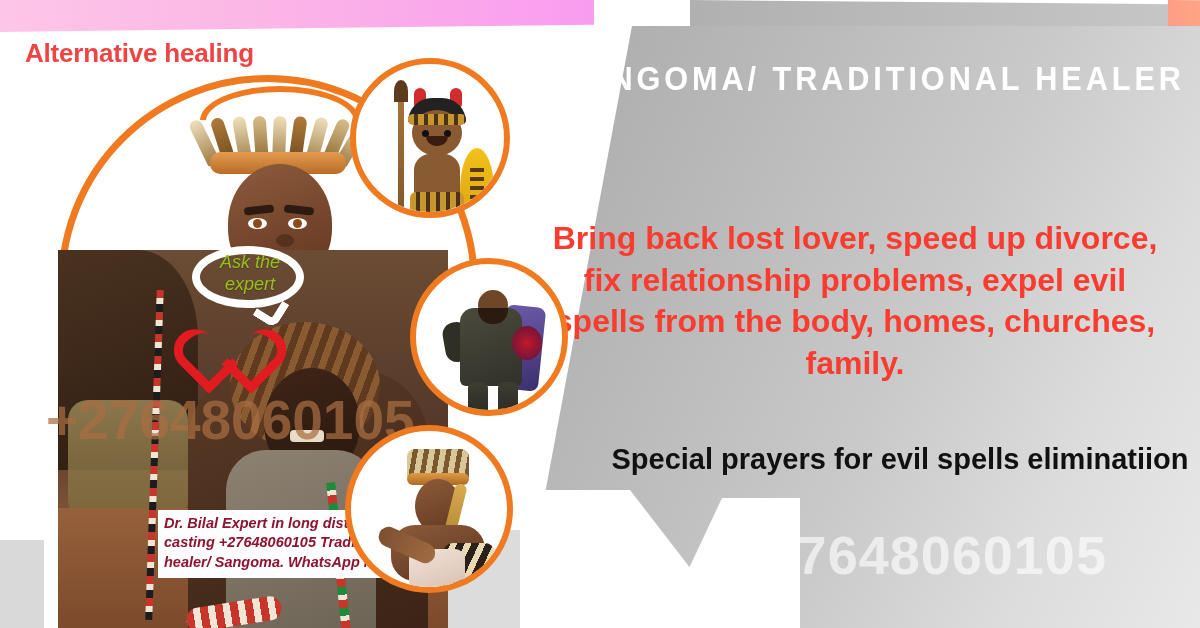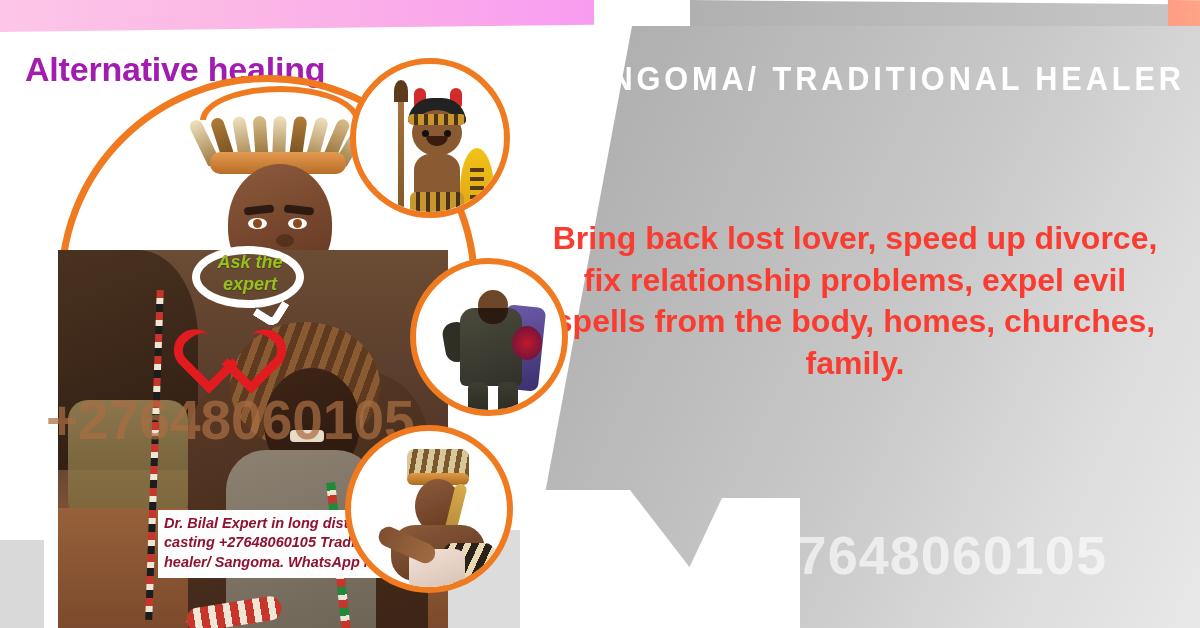--- a/index.html
+++ b/index.html
@@ -80,22 +80,22 @@
     text-align:center;
   }
   .wm-right{
     position:absolute;left:640px;top:524px;width:560px;
     color:rgba(255,255,255,0.62);font-size:54px;font-weight:700;
     letter-spacing:1px;text-align:center;
   }
 
   
   .alt-heading{
-    position:absolute;left:25px;top:50px;
-    font-size:34px;font-weight:700;color:#a21caf;letter-spacing:-0.2px;
+    position:absolute;left:25px;top:38px;
+    font-size:26px;font-weight:700;color:#ef4444;letter-spacing:-0.2px;
   }
   .orange-ring{
     position:absolute;left:58px;top:75px;width:420px;height:420px;
     border:7px solid #ef7a20;border-radius:50%;
     box-sizing:border-box;background:transparent;
   }
   .orange-swoosh{
     position:absolute;left:200px;top:86px;width:160px;height:34px;
     overflow:hidden;
   }
@@ -188,21 +188,21 @@
     background:transparent;border:8px solid #ffffff;border-radius:50%;
     box-sizing:border-box;
   }
   .bubble-tail{
     position:absolute;left:258px;top:296px;width:26px;height:28px;
     border-right:8px solid #ffffff;border-bottom:8px solid #fff;
     transform:rotate(32deg);box-sizing:border-box;border-radius:0 0 10px 0;
   }
   .bubble-text{
     position:absolute;left:200px;top:252px;width:100px;
-    color:#95c11f;font-size:18px;font-style:italic;font-weight:700;
+    color:#95c11f;font-size:18px;font-style:italic;font-weight:400;
     text-align:center;line-height:1.2;text-shadow:0 1px 1px rgba(0,0,0,.25);
   }
 
   .wm-photo{
     position:absolute;left:46px;top:388px;width:420px;
     color:rgba(169,110,66,0.72);font-size:55px;font-weight:700;letter-spacing:0px;
     white-space:nowrap;
   }
 
   .caption-box{
@@ -294,20 +294,21 @@
   <div class="band band-orange"></div>
 
   <div class="grey-panel"></div>
   <div class="grey-foot"></div>
   <div class="white-wedge"></div>
   <div class="white-wedge-2"></div>
   <div class="grey-left-strip"></div>
 
   <div class="kicker">SANGOMA/ TRADITIONAL HEALER</div>
   <div class="redblock">Bring back lost lover, speed up divorce, fix relationship problems, expel evil spells from the body, homes, churches, family.</div>
+  <div class="blackblock">Special prayers for  evil spells eliminatiion</div>
   <div class="wm-right">+27648060105</div>
 
   <div class="alt-heading">Alternative healing</div>
   <div class="orange-swoosh"></div>
   <div class="orange-ring"></div>
 
   <div class="healer-illo">
     <div class="crown">
       <i style="left:2px;transform:rotate(-26deg);background:linear-gradient(180deg,#efe0bd,#9d7a42);"></i>
       <i style="left:18px;transform:rotate(-18deg);background:linear-gradient(180deg,#b07b3a,#6d4a1e);"></i>

